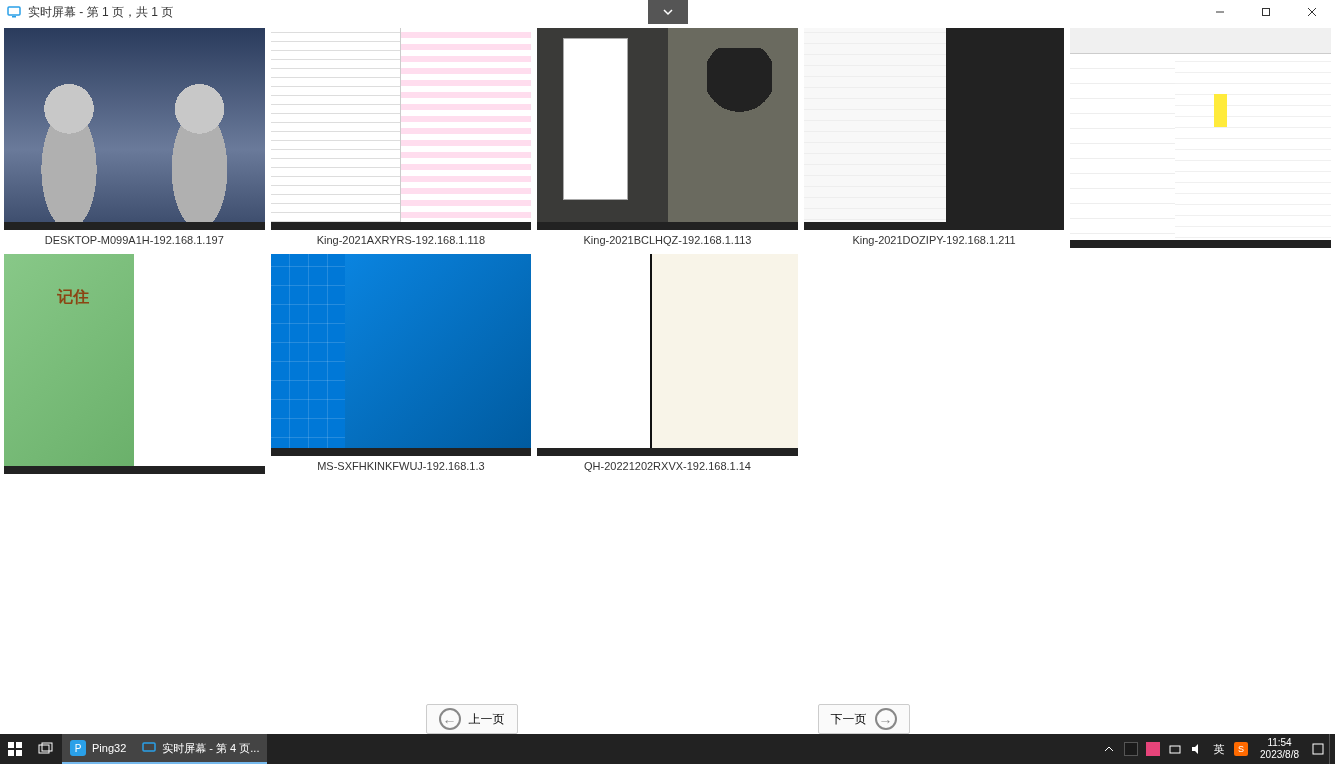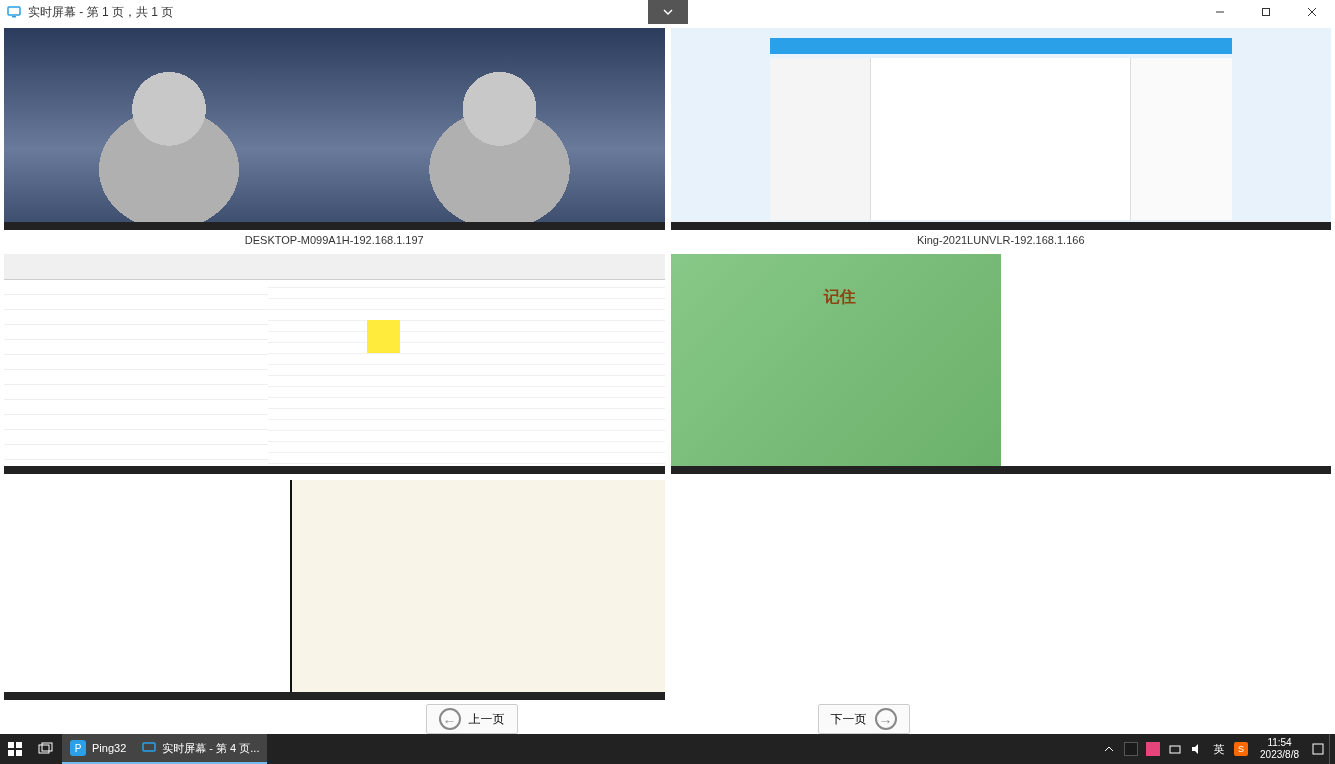--- a/index.html
+++ b/index.html
@@ -7,21 +7,21 @@
   
   
   .titlebar { height: 24px; display: flex; align-items: center; background: #fff; position: relative; }
   .titlebar .icon { width: 16px; height: 16px; margin: 0 6px; display: inline-flex; align-items: center; justify-content: center; }
   .titlebar .title { font-size: 12px; color: #333; }
   .titlebar .center-btn { position: absolute; left: 50%; transform: translateX(-50%); width: 40px; height: 24px; background: #555; display: flex; align-items: center; justify-content: center; cursor: pointer; }
   .titlebar .win-controls { margin-left: auto; display: flex; }
   .titlebar .win-btn { width: 46px; height: 24px; display: flex; align-items: center; justify-content: center; cursor: pointer; }
   
   
-  .grid { display: grid; grid-template-columns: repeat(2, 1fr); grid-template-rows: repeat(3, 1fr); gap: 6px; padding: 4px; height: 680px; }
+  .grid { display: grid; grid-template-columns: repeat(5, 1fr); grid-template-rows: repeat(3, 1fr); gap: 6px; padding: 4px; height: 680px; }
   .cell { display: flex; flex-direction: column; }
   .thumb { flex: 1; background: #333; position: relative; overflow: hidden; cursor: pointer; }
   .label { text-align: center; font-size: 11px; color: #333; padding: 4px 0 2px; background: #fff; }
   
   
   .pager { display: flex; justify-content: center; gap: 300px; align-items: center; height: 30px; }
   .pager-btn { display: flex; align-items: center; gap: 8px; padding: 3px 12px; border: 1px solid #ccc; background: #fafafa; cursor: pointer; font-size: 12px; border-radius: 2px; }
   .pager-arrow { width: 22px; height: 22px; border: 2px solid #888; border-radius: 50%; display: inline-flex; align-items: center; justify-content: center; color: #888; font-size: 14px; }
   
   
@@ -107,35 +107,46 @@
 
 <div class="grid">
 
   <div class="cell">
     <div class="thumb desk-ultra">
         <div class="mini-tb"></div>
       </div>
     <div class="label">DESKTOP-M099A1H-192.168.1.197</div>
   </div>
 
-
-
-
-  <div class="cell">
-    <div class="thumb chat-app">
-        <div class="hdr"></div>
-        <div class="body">
-          <div class="s"></div>
-          <div class="m"></div>
-          <div class="p"></div>
-        </div>
-        <div class="mini-tb"></div>
-      </div>
-    <div class="label">King-2021LUNVLR-192.168.1.166</div>
-  </div>
+  <div class="cell">
+    <div class="thumb cad-sheet">
+        <div class="l"></div>
+        <div class="r"></div>
+        <div class="mini-tb"></div>
+      </div>
+    <div class="label">King-2021AXRYRS-192.168.1.118</div>
+  </div>
+
+  <div class="cell">
+    <div class="thumb dark-desk">
+        <div class="win"></div>
+        <div class="mini-tb"></div>
+      </div>
+    <div class="label">King-2021BCLHQZ-192.168.1.113</div>
+  </div>
+
+  <div class="cell">
+    <div class="thumb browser-cad">
+        <div class="b"></div>
+        <div class="c"></div>
+        <div class="mini-tb"></div>
+      </div>
+    <div class="label">King-2021DOZIPY-192.168.1.211</div>
+  </div>
+
 
   <div class="cell">
     <div class="thumb erp" style="position:relative">
         <div class="tabs"></div>
         <div class="content">
           <div class="l"></div>
           <div class="r"></div>
         </div>
         <div class="hl"></div>
         <div class="mini-tb"></div>
@@ -145,27 +156,36 @@
   <div class="cell">
     <div class="thumb monk">
         <div class="l">
           <div class="t">记住</div>
         </div>
         <div class="r"></div>
         <div class="mini-tb"></div>
       </div>
   </div>
 
+  <div class="cell">
+    <div class="thumb win10">
+        <div class="l"></div>
+        <div class="r"></div>
+        <div class="mini-tb"></div>
+      </div>
+    <div class="label">MS-SXFHKINKFWUJ-192.168.1.3</div>
+  </div>
 
   <div class="cell">
     <div class="thumb docs">
         <div class="a"></div>
         <div class="b"></div>
         <div class="mini-tb"></div>
       </div>
+    <div class="label">QH-20221202RXVX-192.168.1.14</div>
   </div>
 
 </div>
 
 <div class="pager">
   <div class="pager-btn">
     <span class="pager-arrow">←</span>
     <span>上一页</span>
   </div>
   <div class="pager-btn">

